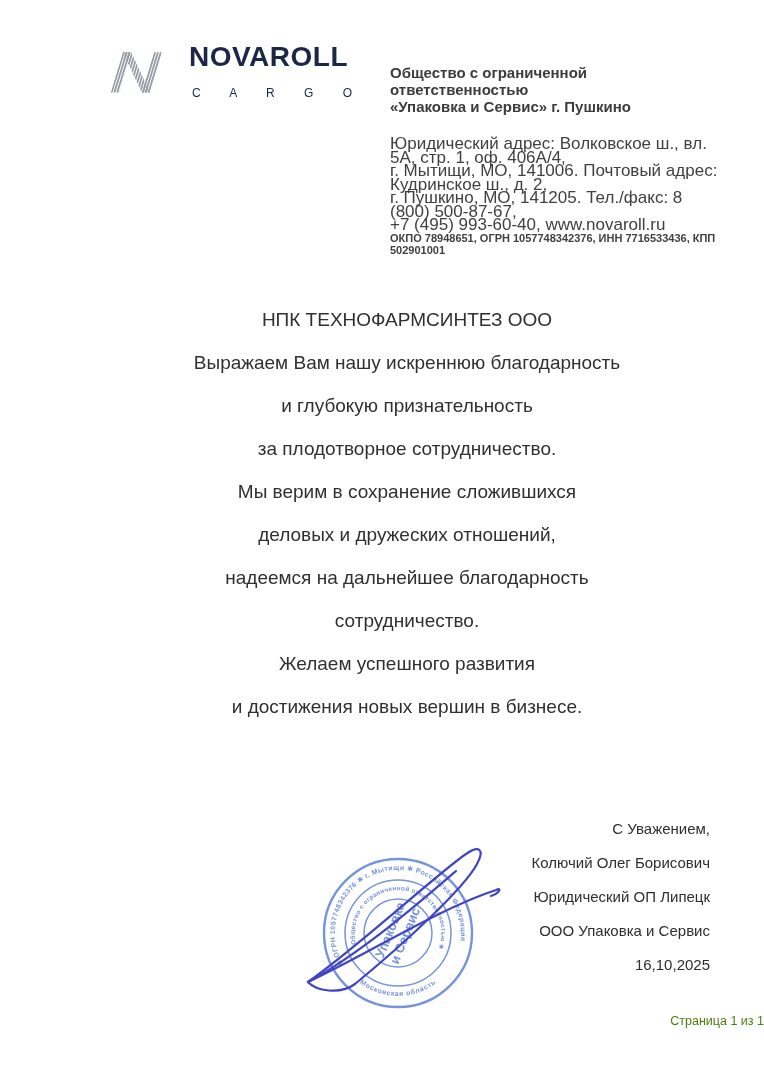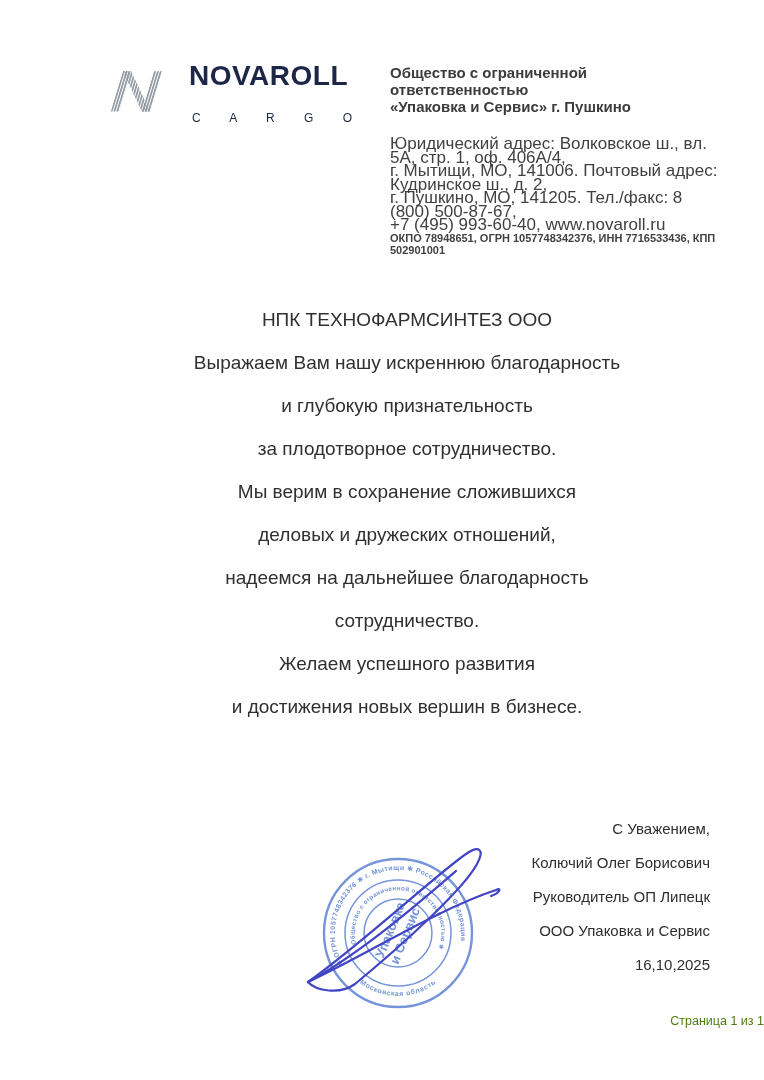--- a/index.html
+++ b/index.html
@@ -4,30 +4,30 @@
 <style>
   html,body{margin:0;padding:0;background:#ffffff;}
   .page{
     position:relative;
     width:764px;height:1080px;
     background:#ffffff;
     font-family:"Liberation Sans","DejaVu Sans",sans-serif;
     overflow:hidden;
   }
   
-  .logo{position:absolute;left:107px;top:61px;display:flex;align-items:flex-start;}
+  .logo{position:absolute;left:107px;top:42px;display:flex;align-items:flex-start;}
   .logo-mark{width:68px;height:52px;margin-top:4px;}
   .logo-text{margin-left:14px;}
   .brand{
     font-size:28px;font-weight:bold;letter-spacing:.5px;
     color:#1c2747;line-height:30px;
   }
   .brand-sub{
     font-size:12px;font-weight:500;letter-spacing:13px;
-    color:#1c2747;margin-top:20px;padding-left:3px;
+    color:#1c2747;margin-top:14px;padding-left:3px;
   }
   .head-right{position:absolute;left:390px;top:64px;width:330px;color:#3c3c3c;}
   .company-name{font-size:15px;font-weight:bold;line-height:17px;}
   .address{margin-top:22px;font-size:17px;font-weight:normal;line-height:13.5px;color:#414141;}
   .reg-line{font-size:11px;font-weight:bold;color:#414141;}
   
   .letter-body{
     position:absolute;left:50px;top:298px;width:714px;
     text-align:center;color:#303030;font-size:19px;
   }
@@ -124,20 +124,20 @@
     <g fill="none" stroke="#4145c4" stroke-width="2.2" stroke-linecap="round">
       <path d="M 30 149 C 90 121, 160 76, 218 57 C 224 54, 222 60, 213 63"></path>
       <path d="M 30 149 C 80 114, 160 40, 188 21 C 201 12, 207 16, 199 31 C 186 56, 122 114, 77 151 C 62 162, 38 158, 30 149"></path>
       <path d="M 30 149 C 85 119, 148 64, 178 38"></path>
     </g>
   </svg>
 
   <div class="sign-block">
     <div class="sline">С Уважением,</div>
     <div class="sline">Колючий Олег Борисович</div>
-    <div class="sline">Руководитель ОП Липецк</div>
+    <div class="sline">Юридический ОП Липецк</div>
     <div class="sline">ООО Упаковка и Сервис</div>
     <div class="sline">16,10,2025</div>
   </div>
 
   <div class="footer">Страница 1 из 1</div>
 
 </div>
 
 </body></html>

